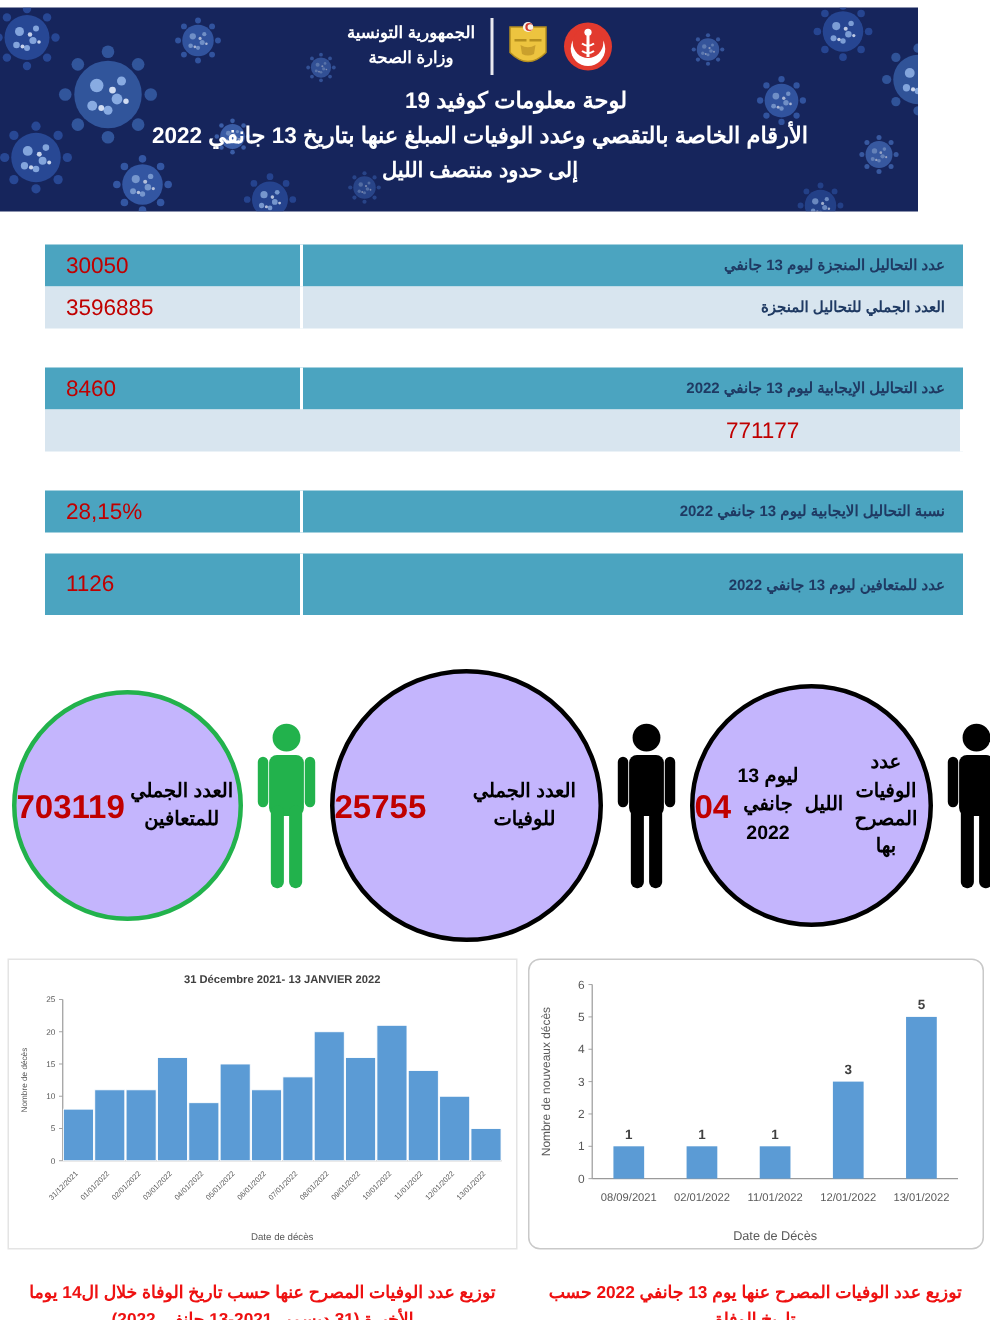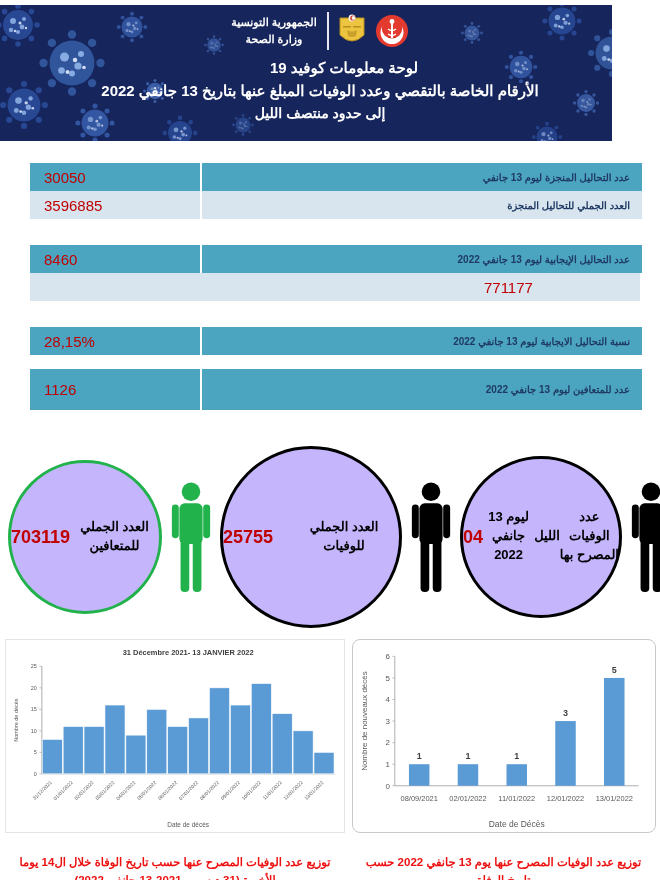--- a/index.html
+++ b/index.html
@@ -28,21 +28,21 @@
   .stat-value{width:25.5%;direction:ltr;text-align:left;padding-left:14px;color:#c00000;font-weight:normal;font-size:15px;border-right:2px solid #ffffff;align-self:stretch;display:flex;align-items:center;}
 
   
   .people{display:flex;align-items:center;justify-content:space-between;margin:34px 6px 0 6px;height:185px;padding:0 2px;}
   .big-circle{border-radius:50%;display:flex;flex-direction:row;align-items:center;justify-content:center;text-align:center;direction:rtl;background:#c4b5fd;flex:none;}
   .c-green{width:148px;height:148px;border:3px solid #22b24c;}
   .c-black{border:3px solid #000000;}
   .c2{width:176px;height:176px;gap:16px;}
   .c3{width:156px;height:156px;}
   .circle-label{font-size:13px;font-weight:bold;color:#000000;line-height:1.45;}
-  .circle-value{font-size:18px;font-weight:bold;color:#c00000;margin-top:2px;}
+  .circle-value{font-size:22px;font-weight:bold;color:#c00000;margin-top:2px;}
   .person{flex:none;}
   .person.green{color:#22b24c;}
   .person.black{color:#000000;}
 
   
   .charts{display:flex;gap:7px;margin:10px 4px 0 5px;}
   .chart-box{background:#ffffff;}
   .chart-left{width:340px;height:192px;border:1px solid #e4e4e4;}
   .chart-right{width:303px;height:192px;border:1px solid #c9c9c9;border-radius:8px;}
 

